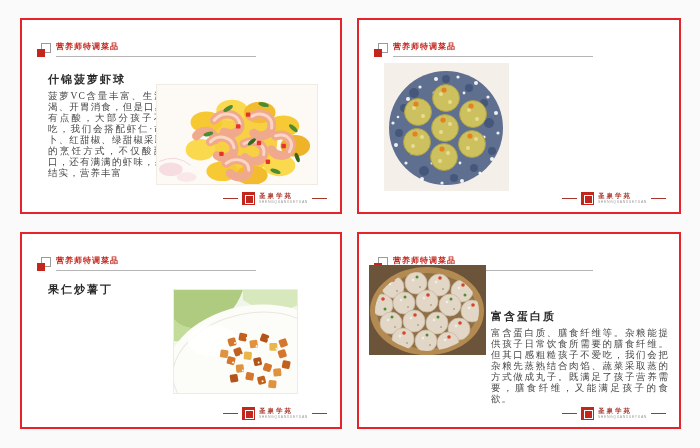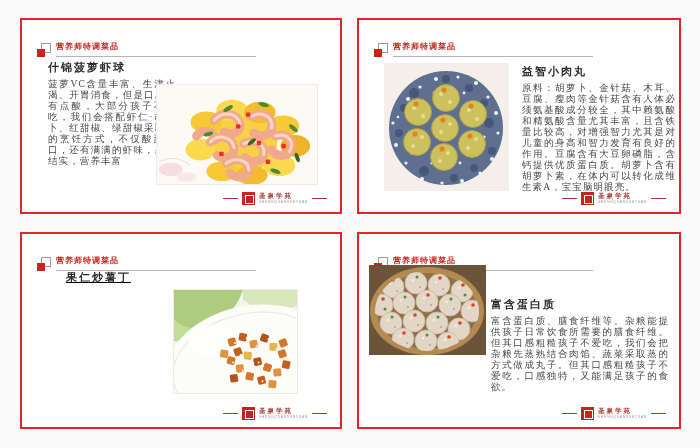--- a/index.html
+++ b/index.html
@@ -23,26 +23,26 @@
 
   
   .slide-header{position:absolute;left:15px;top:15px;display:flex;align-items:flex-end;}
   .hdr-icon{position:relative;width:14px;height:14px;flex:0 0 14px;margin-right:5px;}
   .hdr-icon .outline{position:absolute;right:0;top:0;width:10px;height:10px;border:1px solid #9a9a9a;background:#fff;}
   .hdr-icon .fill{position:absolute;left:0;bottom:0;width:8px;height:8px;background:var(--header-red);}
   .hdr-text-wrap{width:200px;border-bottom:1px solid var(--underline);padding-bottom:3px;}
   .hdr-label{font-family:"Liberation Sans","DejaVu Sans",sans-serif;font-weight:bold;font-size:8px;letter-spacing:1px;color:var(--header-red);white-space:nowrap;}
 
   
-  .textblock{position:absolute;}
+  .textblock{position:absolute;margin-top:12px;}
   .dish-title{font-weight:bold;font-size:11px;letter-spacing:2px;color:var(--title-color);margin-bottom:4px;white-space:nowrap;}
   .dish-body{font-size:9.5px;line-height:11px;letter-spacing:1.1px;color:var(--body-color);text-align:justify;}
   .c1 .textblock{left:26px;top:40px;width:128px;}
   .c2 .textblock{left:163px;top:44px;width:154px;}
-  .c3 .textblock{left:44px;top:36px;width:128px;text-decoration:underline;}
+  .c3 .textblock{left:26px;top:36px;width:128px;}
   .c4 .textblock{left:132px;top:63px;width:178px;}
 
   
   .photo{position:absolute;overflow:hidden;}
   .photo svg{display:block;width:100%;height:100%;}
   .photo.pframe{border:1px solid #f0ebe3;}
   .c1 .photo{left:134px;top:64px;width:162px;height:101px;}
   .c2 .photo{left:25px;top:43px;width:125px;height:128px;}
   .c3 .photo{left:151px;top:55px;width:125px;height:105px;}
   .c4 .photo{left:10px;top:31px;width:117px;height:90px;}
@@ -221,24 +221,20 @@
         <g fill="#e5821f">
           <circle cx="60" cy="27" r="2.6"></circle>
             <circle cx="87" cy="43" r="2.6"></circle>
             <circle cx="86" cy="73" r="2.6"></circle>
           <circle cx="58" cy="86" r="2.6"></circle>
             <circle cx="31" cy="71" r="2.6"></circle>
             <circle cx="32" cy="41" r="2.6"></circle>
           <circle cx="59" cy="57" r="2.6"></circle>
         </g>
       </svg>
-    </div>
-    <div class="textblock">
-      <div class="dish-title">益智小肉丸</div>
-      <div class="dish-body">原料：胡萝卜、金针菇、木耳、豆腐、瘦肉等金针菇含有人体必须氨基酸成分较全，其中赖氨酸和精氨酸含量尤其丰富，且含铁量比较高，对增强智力尤其是对儿童的身高和智力发育有良好的作用。豆腐含有大豆卵磷脂，含钙提供优质蛋白质。胡萝卜含有胡萝卜素，在体内可以转化成维生素A，宝宝脑明眼亮。</div>
     </div>
     <div class="brand">
       <span class="dash"></span>
       <span class="seal"></span>
       <span class="brand-text">
         <span class="brand-cn">圣泉学苑</span>
         <span class="brand-en">SHENGQUANXUEYUAN</span>
       </span>
       <span class="dash"></span>
     </div>
@@ -398,21 +394,21 @@
               <circle cx="69" cy="52" r="1.5"></circle>
               <circle cx="58" cy="70" r="1.5"></circle>
             <circle cx="96" cy="30" r="1.5"></circle>
               <circle cx="16" cy="44" r="1.5"></circle>
           </g>
         </g>
       </svg>
     </div>
     <div class="textblock">
       <div class="dish-title">富含蛋白质</div>
-      <div class="dish-body">富含蛋白质、膳食纤维等。杂粮能提供孩子日常饮食所需要的膳食纤维。但其口感粗糙孩子不爱吃，我们会把杂粮先蒸熟结合肉馅、蔬菜采取蒸的方式做成丸子。但其口感粗糙孩子不爱吃，口感独特，又能满足孩子的食欲。</div>
+      <div class="dish-body">富含蛋白质、膳食纤维等。杂粮能提供孩子日常饮食所需要的膳食纤维。但其口感粗糙孩子不爱吃，我们会把杂粮先蒸熟结合肉馅、蔬菜采取蒸的方式做成丸子。既满足了孩子营养需要，膳食纤维，又能满足孩子的食欲。</div>
     </div>
     <div class="brand">
       <span class="dash"></span>
       <span class="seal"></span>
       <span class="brand-text">
         <span class="brand-cn">圣泉学苑</span>
         <span class="brand-en">SHENGQUANXUEYUAN</span>
       </span>
       <span class="dash"></span>
     </div>

